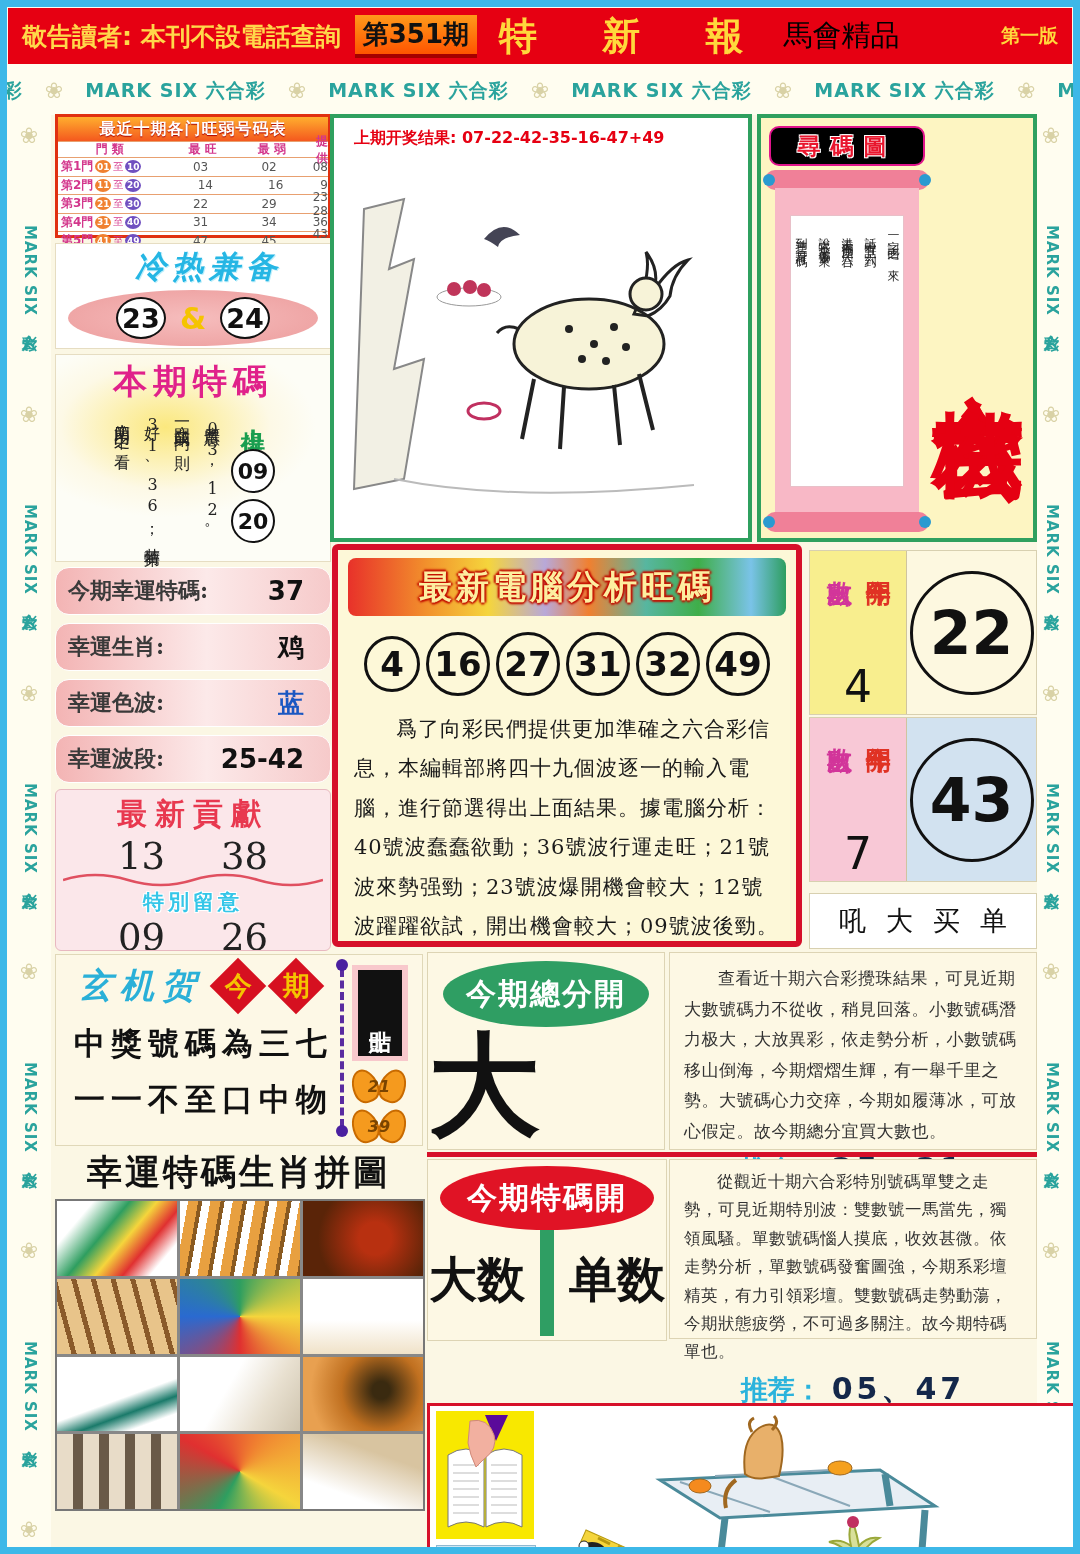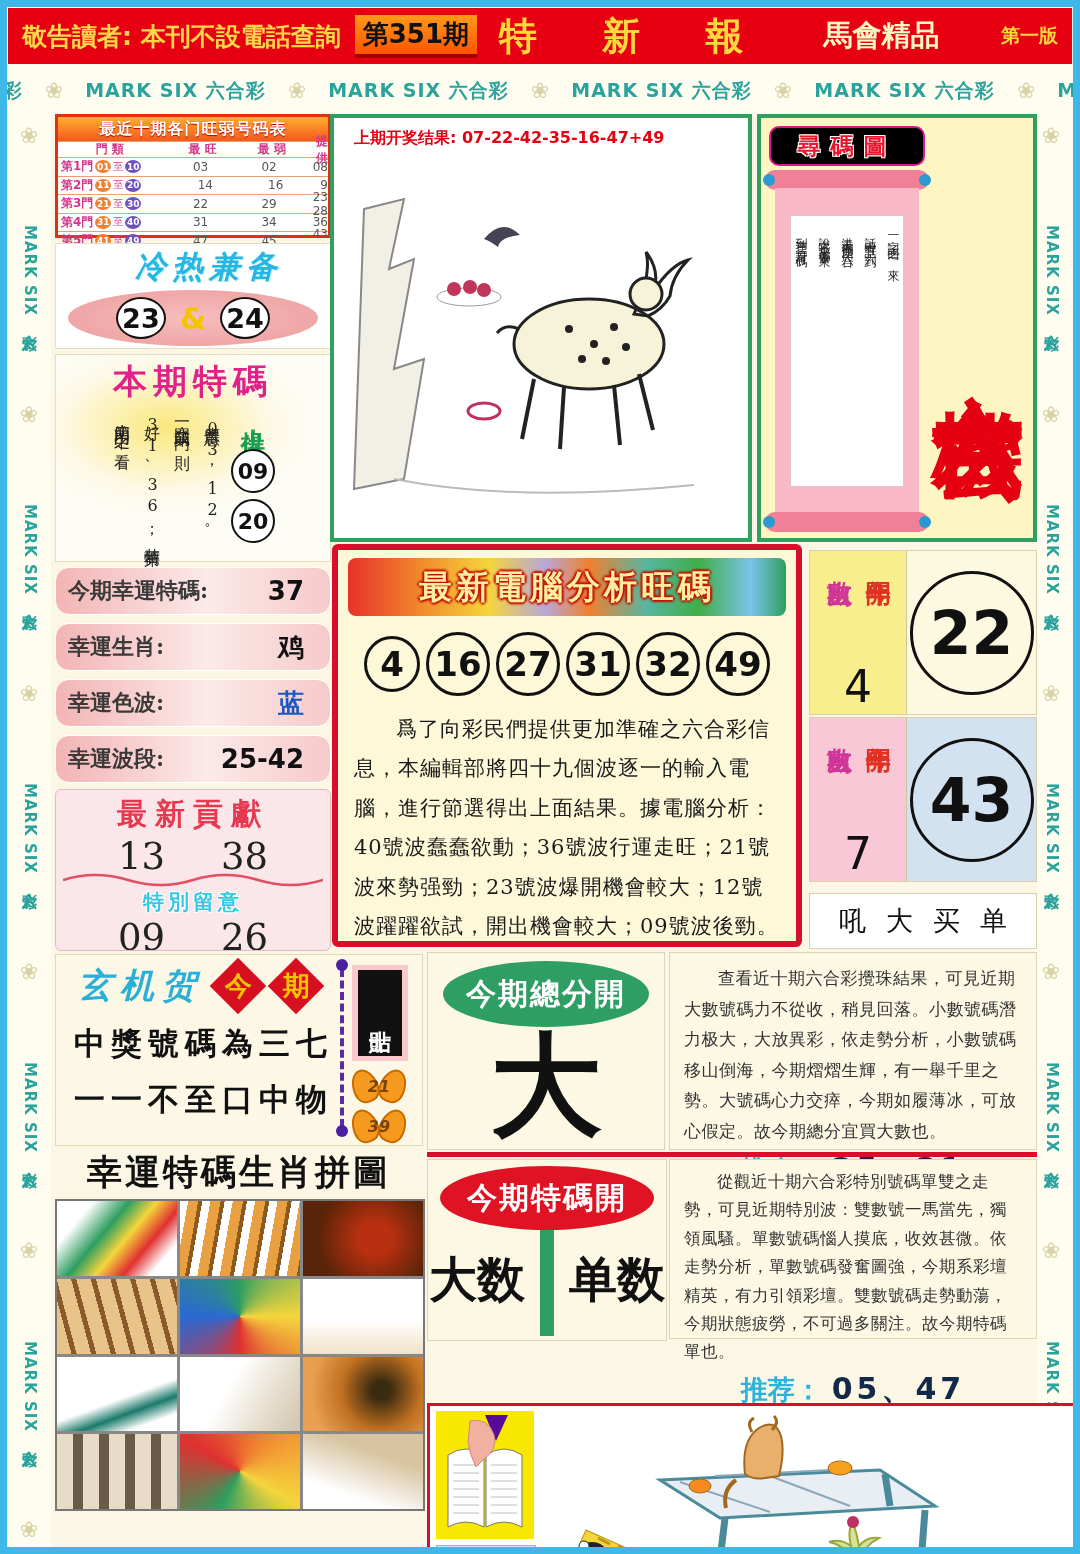--- a/index.html
+++ b/index.html
@@ -7,21 +7,21 @@
         background:#fffdf0;border:7px solid #3db8e8;overflow:hidden;
         font-family:"DejaVu Sans",sans-serif;color:#222;}
   
   .hdr{position:absolute;left:1px;top:1px;width:1064px;height:56px;background:#e60012;
        display:flex;align-items:center;gap:14px;padding:0 14px;box-sizing:border-box;}
   .hdr .notice{color:#ffd84a;font-size:25px;font-weight:bold;white-space:nowrap;}
   .hdr .issue{background:linear-gradient(#ff9a1a,#ff5400);color:#111;font-size:26px;font-weight:bold;
               padding:2px 8px;border-bottom:4px solid #a50000;white-space:nowrap;}
   .hdr .title{color:#ffd83c;font-family:"DejaVu Serif",serif;font-size:38px;font-weight:900;
               letter-spacing:26px;white-space:nowrap;margin-left:8px;}
-  .hdr .sub{color:#fef9c3;font-family:"DejaVu Serif",serif;font-size:29px;font-weight:700;white-space:nowrap;margin-left:40px;}
+  .hdr .sub{color:#000000;font-family:"DejaVu Serif",serif;font-size:29px;font-weight:400;white-space:nowrap;}
   .hdr .ed{color:#ffd83c;font-size:19px;font-weight:bold;margin-left:auto;white-space:nowrap;}
   
   .band-top{position:absolute;left:2px;top:60px;width:1062px;height:48px;display:flex;
             align-items:center;justify-content:center;gap:22px;}
   .mk{color:#2aa39d;font-weight:bold;font-size:19px;letter-spacing:1px;white-space:nowrap;}
   .flower{color:#d9d2a6;font-size:22px;line-height:1;}
   .band-side{position:absolute;top:112px;width:44px;height:1428px;display:flex;flex-direction:column;
              align-items:center;justify-content:space-between;padding:6px 0;box-sizing:border-box;}
   .band-left{left:0;} .band-right{right:0;}
   .band-side .mk{writing-mode:vertical-rl;text-orientation:mixed;font-size:15px;}
@@ -166,21 +166,21 @@
   .ys-right{flex:1;display:flex;align-items:center;justify-content:center;}
   .ys-right .circle{width:118px;height:118px;font-size:60px;border-width:3px;background:transparent;}
   .ys1{top:543px;} .ys1 .ys-left{background:#f8ee8e;} .ys1 .ys-right{background:#fdf8e0;}
   .ys2{top:710px;} .ys2 .ys-left{background:#f8c8d6;} .ys2 .ys-right{background:#d2e2f0;}
   
   .roar{left:802px;top:886px;width:228px;height:56px;background:#fff;border:1px solid #d8d0b0;
         display:flex;align-items:center;justify-content:center;}
   .roar span{font-size:27px;font-family:"DejaVu Serif",serif;color:#111;letter-spacing:20px;padding-left:20px;}
   
   .fc-box{background:#fdf8e4;border:1px solid #ddd4b4;}
-  .total-box{left:420px;top:945px;width:238px;height:198px;text-align:center;}
+  .total-box{left:420px;top:945px;width:238px;height:198px;text-align:left;}
   .g-ellipse{width:206px;height:66px;background:#2f9e63;border-radius:50%;margin:8px auto 0;
              display:flex;align-items:center;justify-content:center;}
   .g-ellipse span,.r-ellipse span{color:#fff;font-size:30px;font-weight:900;letter-spacing:2px;}
   .total-big{font-family:"DejaVu Serif",serif;font-size:112px;font-weight:900;color:#111;line-height:1;margin-top:2px;}
   .ana{font-family:"DejaVu Serif",serif;font-size:17px;line-height:1.8;color:#333;
        padding:10px 14px 0;text-indent:2em;letter-spacing:0.5px;}
   .ana1{left:662px;top:945px;width:368px;height:198px;}
   .rec{display:flex;align-items:baseline;justify-content:center;gap:10px;margin-top:2px;}
   .rec .rl{color:#2bb3dc;font-size:27px;font-weight:900;}
   .rec .rn{color:#14284a;font-size:30px;font-weight:bold;letter-spacing:4px;}

